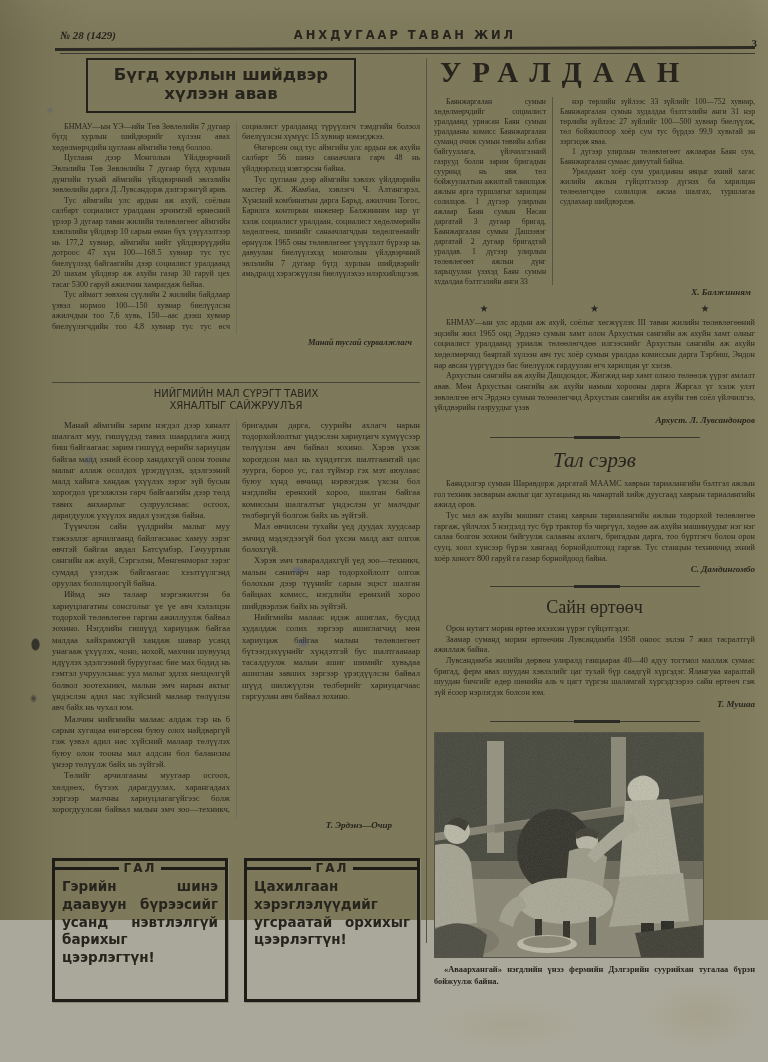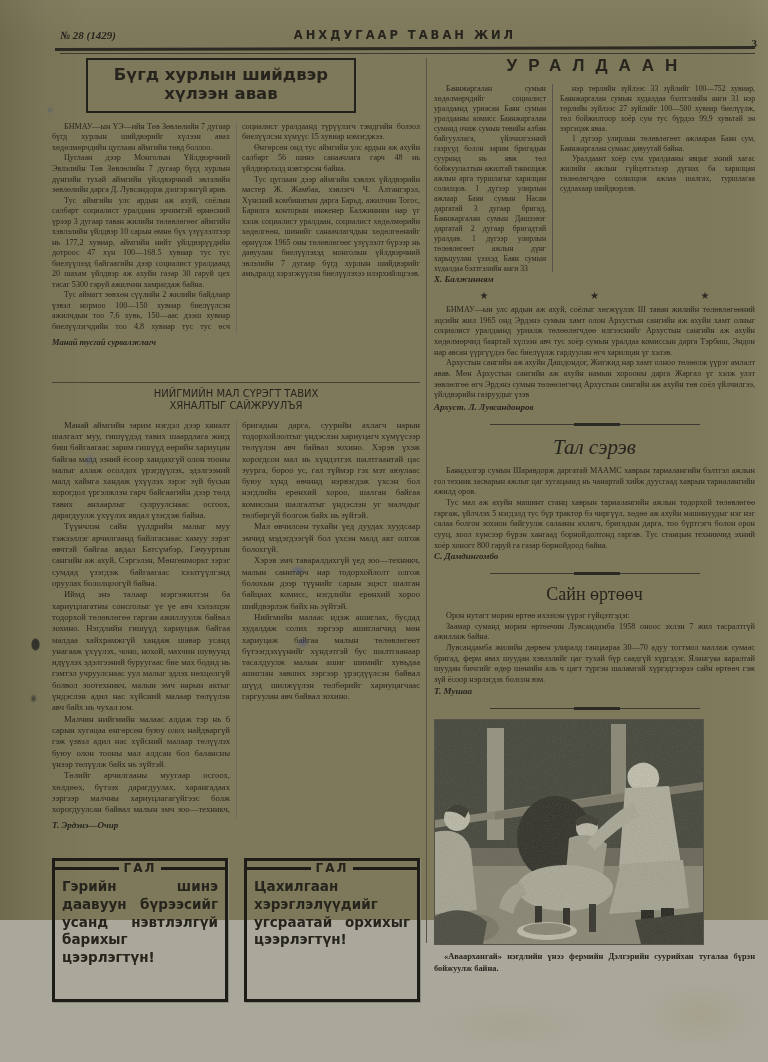--- a/index.html
+++ b/index.html
@@ -16,21 +16,21 @@
             font-weight:bold;font-size:11.5px;letter-spacing:3px;}
   .pgnum{position:absolute;right:-2px;top:10px;font-size:11px;font-weight:bold;}
   .rule-a{position:absolute;left:55px;top:47px;width:700px;height:3px;background:#2c2a23;transform:rotate(-.15deg);}
   .rule-b{position:absolute;left:60px;top:53px;width:695px;height:1px;background:#3c3a32;}
   
   .vdiv{position:absolute;left:426px;top:58px;width:1px;height:885px;background:#55534a;}
   .region-left{position:absolute;left:52px;top:58px;width:368px;height:960px;}
   .region-right{position:absolute;left:434px;top:56px;width:321px;height:960px;}
   
   p.b{margin:0;text-indent:12px;text-align:justify;line-height:1.3;}
-  .sig{text-align:left;font-weight:bold;font-style:italic;}
+  .sig{text-align:right;font-weight:bold;font-style:italic;}
   
   .art1{position:absolute;left:0;top:0;width:368px;height:322px;}
   .hbox{width:250px;margin:0 0 0 34px;border:2.5px solid #23211b;padding:6px 8px 7px;
         text-align:center;font-family:"DejaVu Sans",sans-serif;font-weight:bold;font-size:16.5px;line-height:1.15;}
   .art1 .cols{margin-top:9px;height:212px;overflow:hidden;column-count:2;column-gap:12px;column-fill:auto;
         column-rule:1px solid #6e6c5f;font-size:8.1px;}
   .art1 .sig{font-size:8.5px;margin:3px 8px 0 0;}
   .hr1{position:absolute;left:0;top:324px;width:368px;height:1px;background:#45433a;}
   
   .art2{position:absolute;left:0;top:330px;width:368px;height:462px;}
@@ -39,21 +39,21 @@
         column-rule:1px solid #6e6c5f;font-size:8.7px;}
   .art2 .sig{font-size:9px;margin:2px 28px 0 0;}
   
   .galrow{position:absolute;left:0;top:800px;width:368px;display:flex;gap:16px;border-radius:14px;}
   .galbox{flex:1;border:3px solid #1d1c16;min-height:128px;padding:2px 7px 8px;box-shadow:1px 1px 0 #8a887a;}
   .galhead{display:flex;align-items:center;gap:5px;margin:-2px -7px 3px;font-family:"DejaVu Sans",sans-serif;
            font-weight:bold;font-size:12px;letter-spacing:2px;}
   .galhead::before,.galhead::after{content:"";flex:1;height:3px;background:#1d1c16;}
   .galtext{font-family:"DejaVu Sans",sans-serif;font-weight:bold;font-size:13.5px;line-height:1.32;text-align:justify;}
   
-  .urtitle{text-align:center;font-family:Liberation Sans, sans-serif;font-weight:bold;font-size:17px;
+  .urtitle{font-family:Liberation Serif, serif;font-weight:bold;font-size:29px;
            letter-spacing:11px;margin:0 0 8px 6px;}
   .urcols{display:flex;height:188px;overflow:hidden;font-size:7.7px;}
   .urc1{width:112px;padding-right:6px;border-right:1px solid #55534a;}
   .urc2{flex:1;padding-left:7px;}
   .ursig{font-size:9px;margin:2px 4px 0 0;}
   .stars{display:flex;justify-content:space-between;width:230px;margin:6px auto 4px;font-size:10px;color:#2a2822;}
   .arhust{font-size:8.2px;}
   .arhust .sig{font-size:9px;margin-top:1px;}
   .deco{height:5px;margin:10px auto 8px;width:210px;position:relative;}
   .deco::before{content:"";position:absolute;left:0;right:0;top:2px;border-top:1px solid #3a3831;}
@@ -179,21 +179,21 @@
       <p class="b">Тус мал аж ахуйн машинт станц хаврын тариалангийн ажлын тодорхой төлөвлөгөө гаргаж, үйлчлэх 5 нэгдэлд тус бүр трактор бэ чиргүүл, хөдөө аж ахуйн машинуудыг нэг нэг салаа болгон зохион байгуулж салааны ахлагч, бригадын дарга, тоо бүртгэгч болон орон сууц, хоол хүнсээр бүрэн хангаад борнойдолтонд гаргав. Тус станцын техникчид эхний хоёр хоногт 800 гаруй га газар борнойдоод байна.</p>
       <div class="sig">С. Дамдингомбо</div>
     </div>
 
     <div class="deco"></div>
 
     <div class="sainbody">
       <div class="sertitle">Сайн өртөөч</div>
       <p class="b">Орон нутагт морин өртөө ихээхэн үүрэг гүйцэтгэдэг.</p>
       <p class="b">Заамар суманд морин өртөөчин Лувсандамба 1958 оноос эхлэн 7 жил тасралтгүй ажиллаж байна.</p>
-      <p class="b">Лувсандамба жилийн дөрвөн улиралд ганцаараа 30—70 адуу тогтмол маллаж сумаас бригад, ферм явах шуудан хэвлэлийг цаг тухай бүр саадгүй хүргэдэг. Ялангуяа яаралтай шуудан бичгийг өдөр шөнийн аль ч цагт түргэн шаламгай хүргэдгээрээ сайн өртөөч гэж зүй ёсоор нэрлэгдэх болсон юм.</p>
+      <p class="b">Лувсандамба жилийн дөрвөн улиралд ганцаараа 40—40 адуу тогтмол маллаж сумаас бригад, ферм явах шуудан хэвлэлийг цаг тухай бүр саадгүй хүргэдэг. Ялангуяа яаралтай шуудан бичгийг өдөр шөнийн аль ч цагт түргэн шаламгай хүргэдгээрээ сайн өртөөч гэж зүй ёсоор нэрлэгдэх болсон юм.</p>
       <div class="sig">Т. Мушаа</div>
     </div>
 
     <div class="deco"></div>
 
     <div class="photo">
       <svg width="268" height="224" viewBox="0 0 268 224" xmlns="http://www.w3.org/2000/svg">
         <defs>
           <filter id="grain">
               <feTurbulence type="fractalNoise" baseFrequency="0.9" numOctaves="2" result="n"></feTurbulence>

